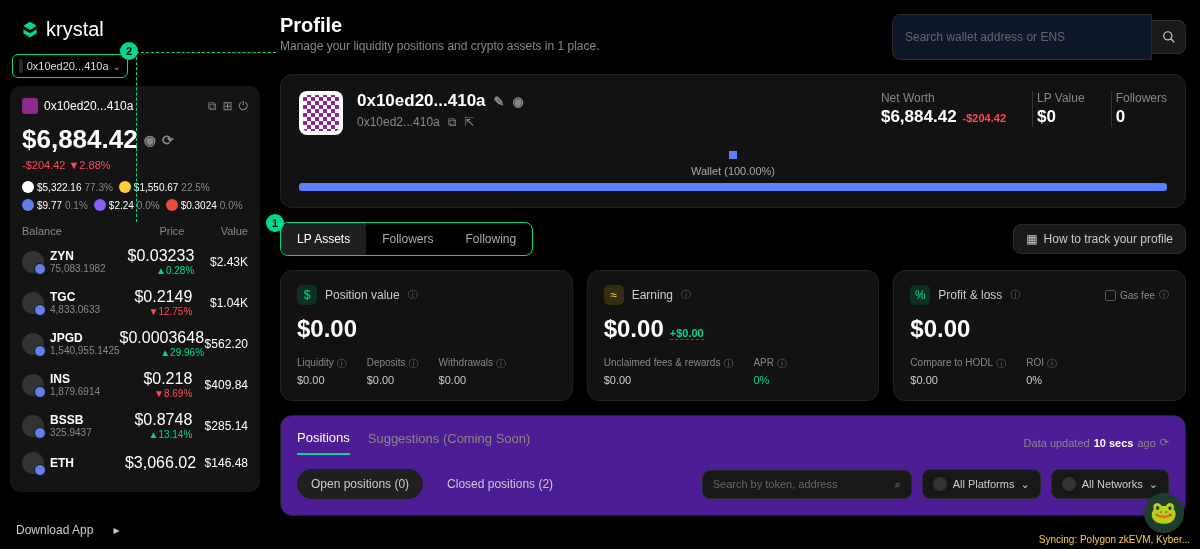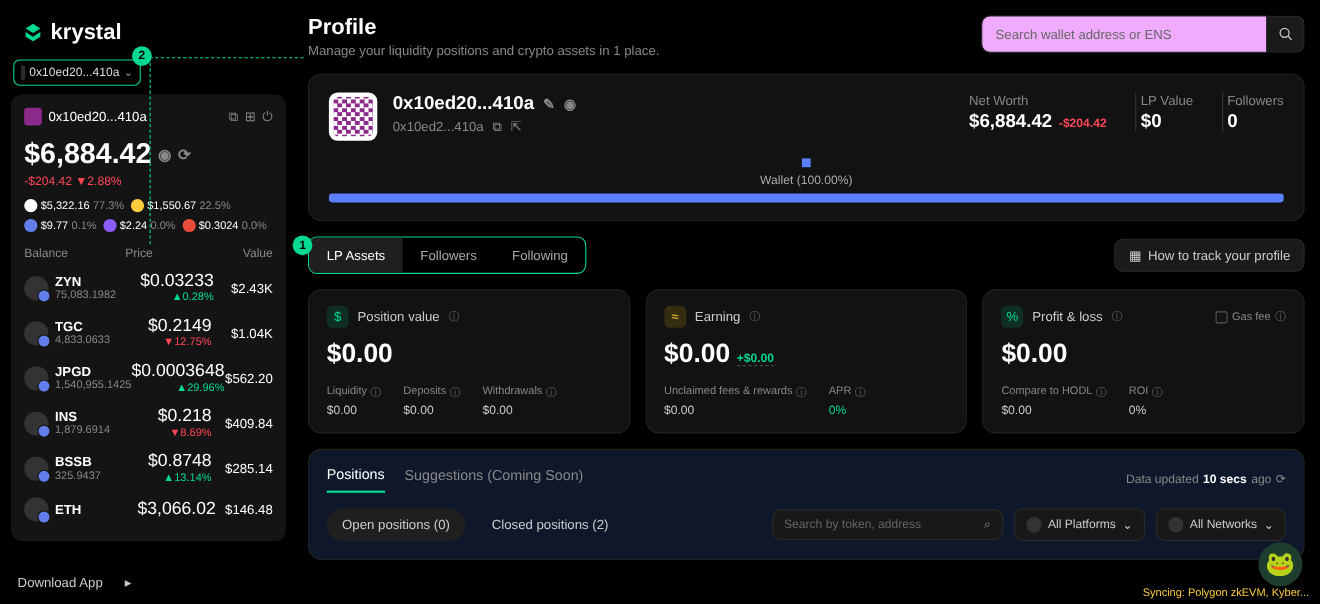--- a/index.html
+++ b/index.html
@@ -1,19 +1,19 @@
 <!DOCTYPE html>
 <html><head>
 <meta charset="utf-8">
 <style>
 * { margin: 0; padding: 0; box-sizing: border-box; font-family: -apple-system, BlinkMacSystemFont, 'Segoe UI', sans-serif; }
 body { background: #000; color: #e5e5e5; font-size: 13px; width: 1200px; height: 549px; overflow: hidden; position: relative; }
 .brand { position: absolute; top: 18px; left: 20px; display: flex; align-items: center; gap: 6px; z-index: 100; }
 .brand-logo { width: 20px; height: 20px; color: #00d992; }
-.brand-txt { font-size: 20px; font-weight: 700; color: #fff; }
+.brand-txt { font-size: 20px; font-weight: 400; color: #fff; }
 
 .wallet-sel { position: absolute; top: 54px; left: 12px; width: 116px; height: 24px; border: 1.5px solid #00d992; border-radius: 6px; display: flex; align-items: center; padding: 0 6px; gap: 4px; z-index: 100; }
 .wallet-sel .ic { width: 14px; height: 14px; background: #2a2a2a; border-radius: 3px; }
 .wallet-sel .addr { font-size: 11px; color: #ddd; flex: 1; }
 .wallet-sel .chev { color: #999; font-size: 10px; }
 
 .badge-num { position: absolute; width: 18px; height: 18px; border-radius: 50%; background: #00d992; color: #000; font-size: 11px; font-weight: 700; display: flex; align-items: center; justify-content: center; z-index: 101; }
 .badge-2 { top: 42px; left: 120px; }
 .badge-1 { top: 214px; left: 266px; }
 .dash-arrow { position: absolute; border: 1.5px dashed #00d992; border-bottom: none; border-right: none; z-index: 99; }
@@ -27,21 +27,21 @@
 .sp-val { font-size: 26px; font-weight: 700; color: #fff; display: flex; align-items: center; gap: 6px; }
 .sp-val .act { font-size: 14px; color: #888; cursor: pointer; }
 .sp-chg { font-size: 11px; color: #ff4757; margin: 4px 0 10px; }
 .sp-chips { display: flex; flex-wrap: wrap; gap: 6px; margin-bottom: 10px; }
 .chip { display: flex; align-items: center; gap: 3px; font-size: 10px; }
 .chip .dot { width: 12px; height: 12px; border-radius: 50%; }
 .chip .v { color: #fff; }
 .chip .p { color: #888; }
 .tbl-hd { display: flex; font-size: 11px; color: #888; padding: 4px 0; }
 .tbl-hd .c1 { flex: 1.3; }
-.tbl-hd .c2 { flex: 1; text-align: left; }
+.tbl-hd .c2 { flex: 1; text-align: right; }
 .tbl-hd .c3 { flex: 0.9; text-align: right; }
 .row { display: flex; align-items: center; padding: 6px 0; }
 .row .ico { width: 22px; height: 22px; border-radius: 50%; margin-right: 6px; background: #333; position: relative; }
 .row .ico::after { content: ''; position: absolute; bottom: -2px; right: -2px; width: 10px; height: 10px; border-radius: 50%; background: #627eea; border: 1px solid #141414; }
 .row .c1 { flex: 1.3; }
 .row .sym { font-size: 12px; font-weight: 600; color: #fff; }
 .row .qty { font-size: 10px; color: #888; }
 .row .c2 { flex: 1; text-align: right; }
 .row .pr { font-size: 16px; color: #fff; }
 .row .pch { font-size: 10px; }
@@ -49,21 +49,21 @@
 .down { color: #ff4757; }
 .row .c3 { flex: 0.9; text-align: right; font-size: 12px; color: #fff; }
 
 .dl-app { position: absolute; bottom: 12px; left: 16px; font-size: 12px; color: #ccc; display: flex; align-items: center; gap: 20px; z-index: 100; }
 
 .main { position: absolute; left: 280px; top: 14px; right: 14px; }
 .mhead { display: flex; align-items: flex-start; }
 .mtitle { font-size: 20px; font-weight: 600; color: #fff; }
 .msub { font-size: 12px; color: #888; margin-top: 2px; }
 .search-wrap { margin-left: auto; display: flex; align-items: center; }
-.search { width: 260px; height: 34px; background: #f0abfc; border: 1px solid #2a2a2a; border-radius: 8px 0 0 8px; padding: 16px 12px; color: #666; font-size: 12px; display: flex; align-items: center; }
+.search { width: 260px; height: 46px; background: #0f172a; border: 1px solid #2a2a2a; border-radius: 8px 0 0 8px; padding: 16px 12px; color: #666; font-size: 12px; display: flex; align-items: center; }
 .sbtn { width: 34px; height: 34px; background: #1a1a1a; border: 1px solid #2a2a2a; border-left: none; border-radius: 0 8px 8px 0; display: flex; align-items: center; justify-content: center; color: #ccc; }
 
 .card { background: #121212; border: 1px solid #222; border-radius: 12px; margin-top: 14px; padding: 16px 18px; }
 .prof-row { display: flex; align-items: flex-start; gap: 14px; }
 .avatar { width: 44px; height: 44px; border-radius: 8px; background: #fff; padding: 4px; }
 .avatar-in { width: 100%; height: 100%; background: repeating-conic-gradient(#8b2a8b 0 25%, transparent 0 50%) 0/8px 8px; border-radius: 4px; }
 .prof-info .nm { font-size: 17px; font-weight: 600; color: #fff; display: flex; align-items: center; gap: 8px; }
 .prof-info .nm .act { color: #888; font-size: 13px; }
 .prof-info .adr { font-size: 12px; color: #888; margin-top: 4px; display: flex; gap: 8px; align-items: center; }
 .stats { margin-left: auto; display: flex; gap: 26px; }
@@ -92,21 +92,21 @@
 .mc-val { font-size: 24px; font-weight: 700; color: #fff; margin: 10px 0 14px; display: flex; align-items: baseline; gap: 6px; }
 .mc-val .plus { font-size: 11px; color: #00d992; border-bottom: 1px dashed #555; }
 .mc-sub { display: flex; gap: 20px; }
 .mc-sub .it .l { font-size: 10px; color: #888; display: flex; gap: 3px; }
 .mc-sub .it .v { font-size: 11px; color: #ccc; margin-top: 3px; }
 .mc-sub .it .v.gr { color: #00d992; }
 .gas-tog { margin-left: auto; font-size: 10px; color: #888; display: flex; gap: 4px; align-items: center; }
 .gas-tog .cb { width: 11px; height: 11px; border: 1px solid #555; border-radius: 2px; }
 .info-i { color: #666; font-size: 10px; }
 
-.pos-sec { background: #0f172a; border: 1px solid #222; border-radius: 12px; margin-top: 14px; padding: 14px 16px 16px; }
+.pos-sec { background: #4c1d95; border: 1px solid #222; border-radius: 12px; margin-top: 14px; padding: 14px 16px 16px; }
 .pos-tabs { display: flex; gap: 18px; font-size: 13px; align-items: center; }
 .pos-tabs .pt { color: #888; padding-bottom: 8px; cursor: pointer; }
 .pos-tabs .pt.active { color: #fff; border-bottom: 2px solid #00d992; }
 .pos-tabs .upd { margin-left: auto; font-size: 11px; color: #888; display: flex; gap: 4px; align-items: center; }
 .pos-tabs .upd b { color: #fff; }
 .pos-filters { display: flex; gap: 10px; margin-top: 14px; align-items: center; }
 .pill { background: #1f1f1f; border-radius: 18px; padding: 8px 14px; font-size: 12px; color: #ccc; cursor: pointer; }
 .pill.plain { background: none; }
 .flt-search { flex: 1; margin-left: auto; max-width: 210px; background: #181818; border: 1px solid #2a2a2a; border-radius: 8px; padding: 7px 10px; font-size: 11px; color: #666; display: flex; align-items: center; }
 .flt-search .si { margin-left: auto; color: #888; }

